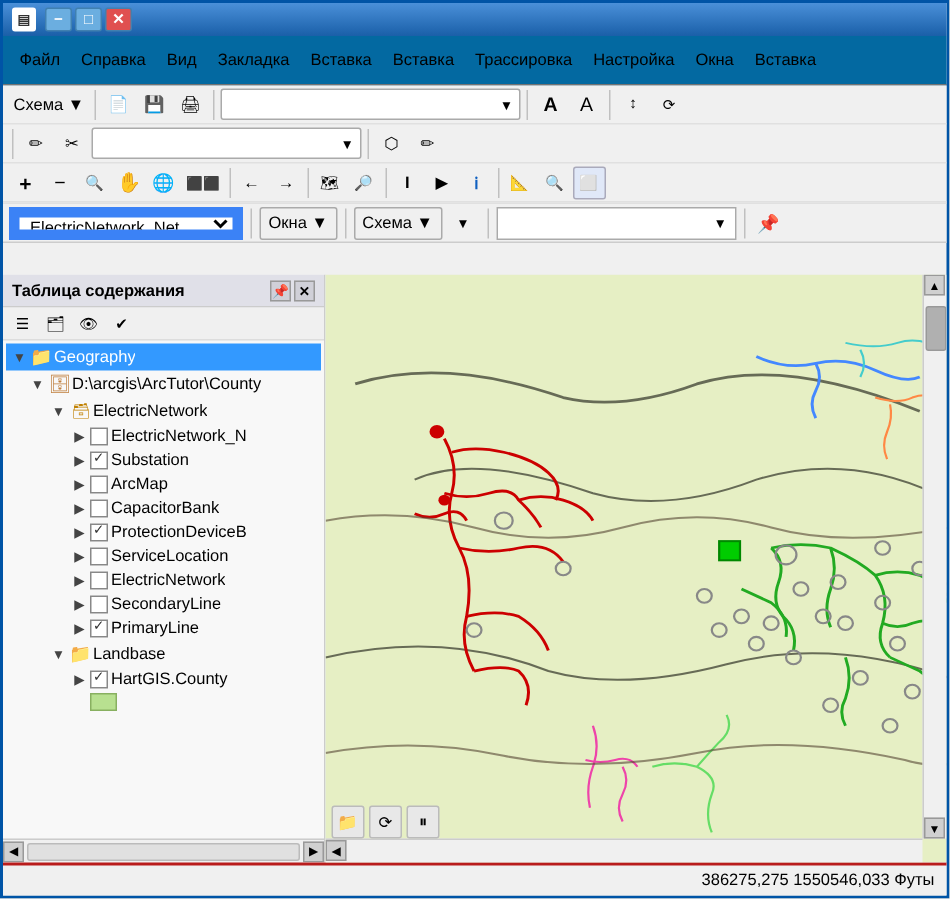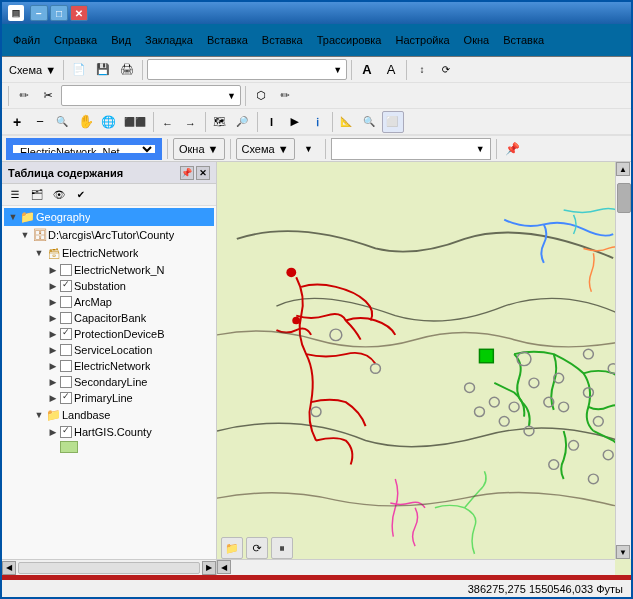--- a/index.html
+++ b/index.html
@@ -27,21 +27,21 @@
     .tb-dropdown { height: 21px; background: white; border: 1px solid #aaa; display: flex; align-items: center; padding: 0 4px; cursor: pointer; border-radius: 2px; }
     .tb-dropdown-arrow { margin-left: 3px; font-size: 9px; }
 
     
     .tools-row { height: 26px; display: flex; align-items: center; padding: 1px 4px; gap: 3px; border-top: 1px solid #e0e0e0; }
     .network-select { height: 22px; width: 156px; background: white; border: 7px solid #3b82f6; font-size: 11px; padding: 0 3px; }
     .flow-btn { height: 22px; background: #f0f0f0; border: 1px solid #aaa; padding: 0 5px; cursor: pointer; font-size: 11px; display: flex; align-items: center; gap: 2px; border-radius: 2px; }
     .trace-long { min-width: 160px; background: white; border: 1px solid #aaa; height: 22px; padding: 0 5px; font-size: 11px; display: flex; align-items: center; }
 
     
-    .main-area { display: flex; flex: 1; overflow: hidden; }
+    .main-area { display: flex; flex: 1; overflow: hidden; margin-top: 21px; }
 
     
     .toc-panel { width: 215px; min-width: 215px; background: #f8f8f8; border-right: 1px solid #ccc; display: flex; flex-direction: column; flex-shrink: 0; }
     .toc-header { height: 22px; background: #e0e0e8; border-bottom: 1px solid #ccc; display: flex; align-items: center; padding: 0 6px; font-size: 11px; font-weight: bold; }
     .toc-header-title { flex: 1; }
     .toc-header-btns { display: flex; gap: 2px; }
     .toc-header-btn { width: 14px; height: 14px; background: #d0d0d8; border: 1px solid #999; display: flex; align-items: center; justify-content: center; font-size: 9px; cursor: pointer; }
     .toc-toolbar { height: 22px; display: flex; align-items: center; padding: 0 3px; gap: 2px; background: #f0f0f0; border-bottom: 1px solid #ddd; }
     .toc-tb-btn { width: 20px; height: 18px; background: #f0f0f0; border: 1px solid transparent; display: flex; align-items: center; justify-content: center; cursor: pointer; font-size: 10px; border-radius: 2px; }
     .toc-content { flex: 1; overflow-y: auto; padding: 2px; }
@@ -58,21 +58,21 @@
     .tree-selected .tree-label { color: white; }
 
     
     .map-area { flex: 1; position: relative; overflow: hidden; background: #e8f0d8; }
     .map-scrollbar-v { position: absolute; right: 0; top: 0; width: 16px; height: calc(100% - 16px); background: #f0f0f0; border-left: 1px solid #ccc; }
     .map-scrollbar-h { position: absolute; bottom: 0; left: 0; width: calc(100% - 16px); height: 16px; background: #f0f0f0; border-top: 1px solid #ccc; }
     .scrollbar-thumb-v { width: 14px; height: 30px; background: #b0b0b0; border: 1px solid #999; margin: 1px; border-radius: 2px; position: absolute; top: 20px; }
     .scroll-arrow { width: 14px; height: 14px; background: #d0d0d0; border: 1px solid #999; display: flex; align-items: center; justify-content: center; font-size: 8px; cursor: pointer; }
 
     
-    .statusbar { height: 22px; background: #f0f0f0; border-top: 5px solid #b91c1c; display: flex; align-items: center; padding: 0 8px; font-size: 11px; flex-shrink: 0; }
+    .statusbar { height: 22px; background: #f0f0f0; border-top: 2px solid #b91c1c; display: flex; align-items: center; padding: 0 8px; font-size: 11px; flex-shrink: 0; }
     .status-text { flex: 1; text-align: right; }
 
     
     .toc-hscroll { height: 16px; background: #f0f0f0; border-top: 1px solid #ccc; display: flex; align-items: center; }
 
     
     .map-svg { position: absolute; top: 0; left: 0; width: 100%; height: 100%; }
 
     
     .icon-folder { color: #f0b830; font-size: 12px; }

